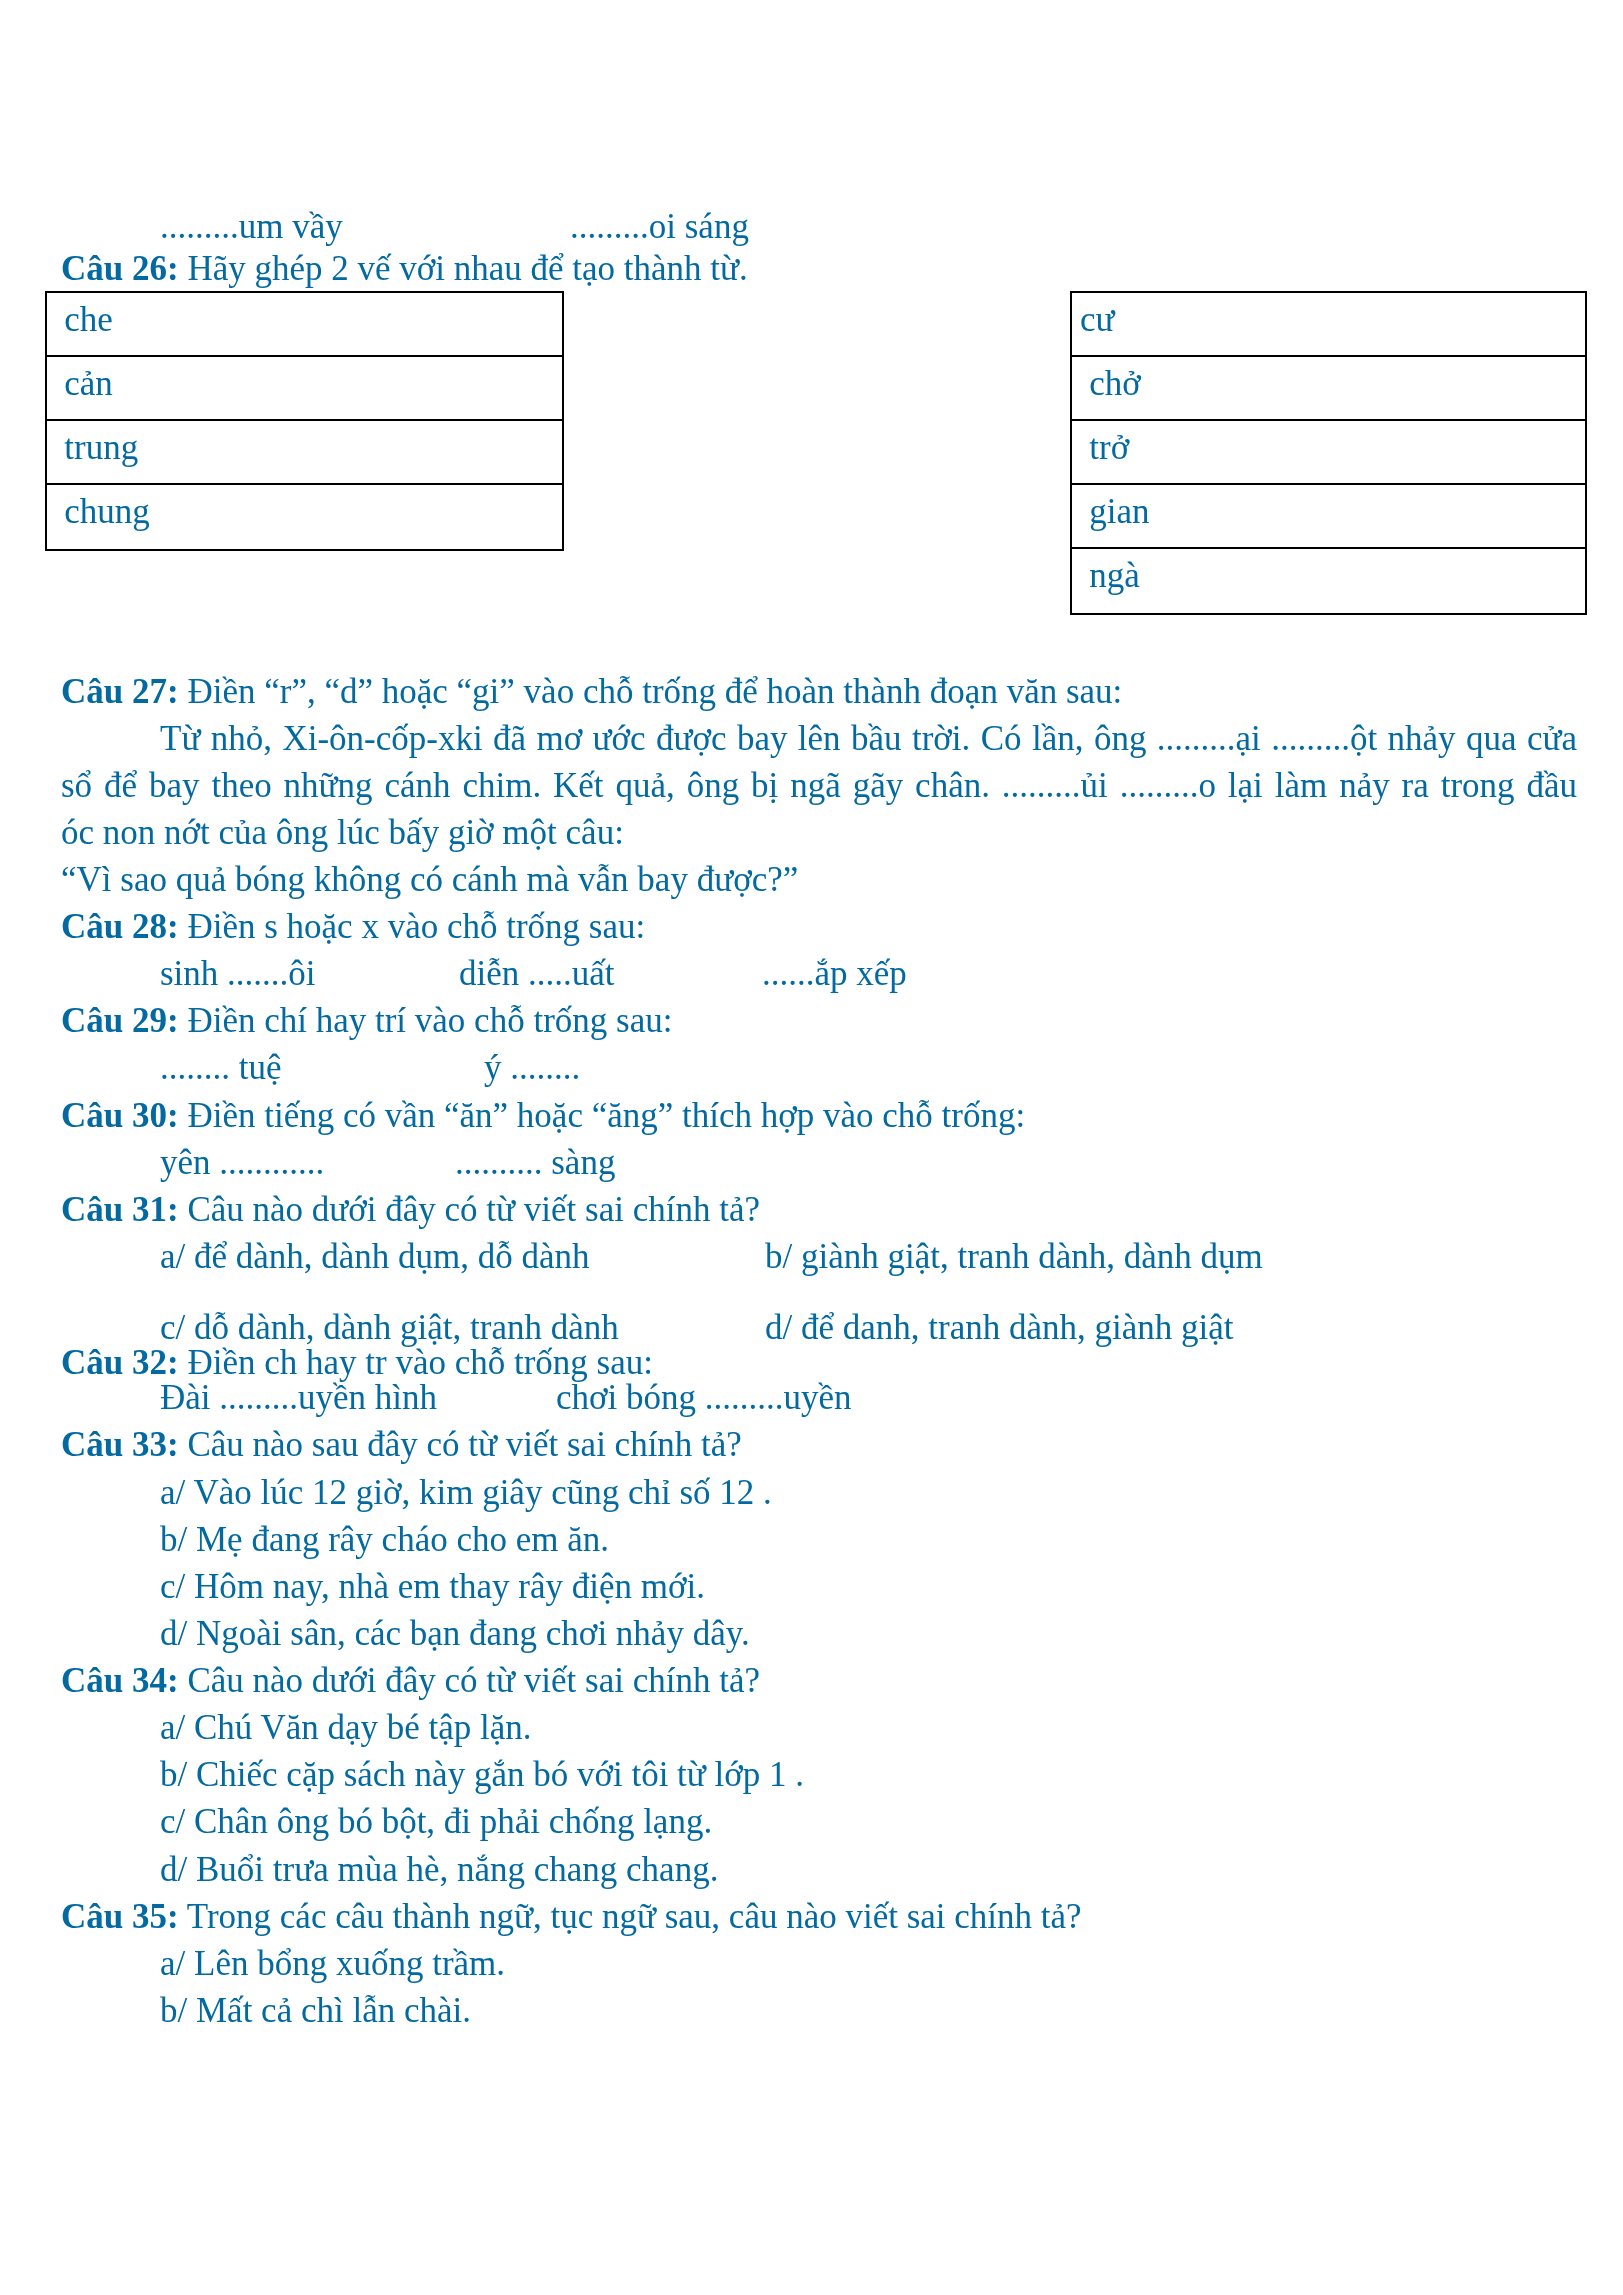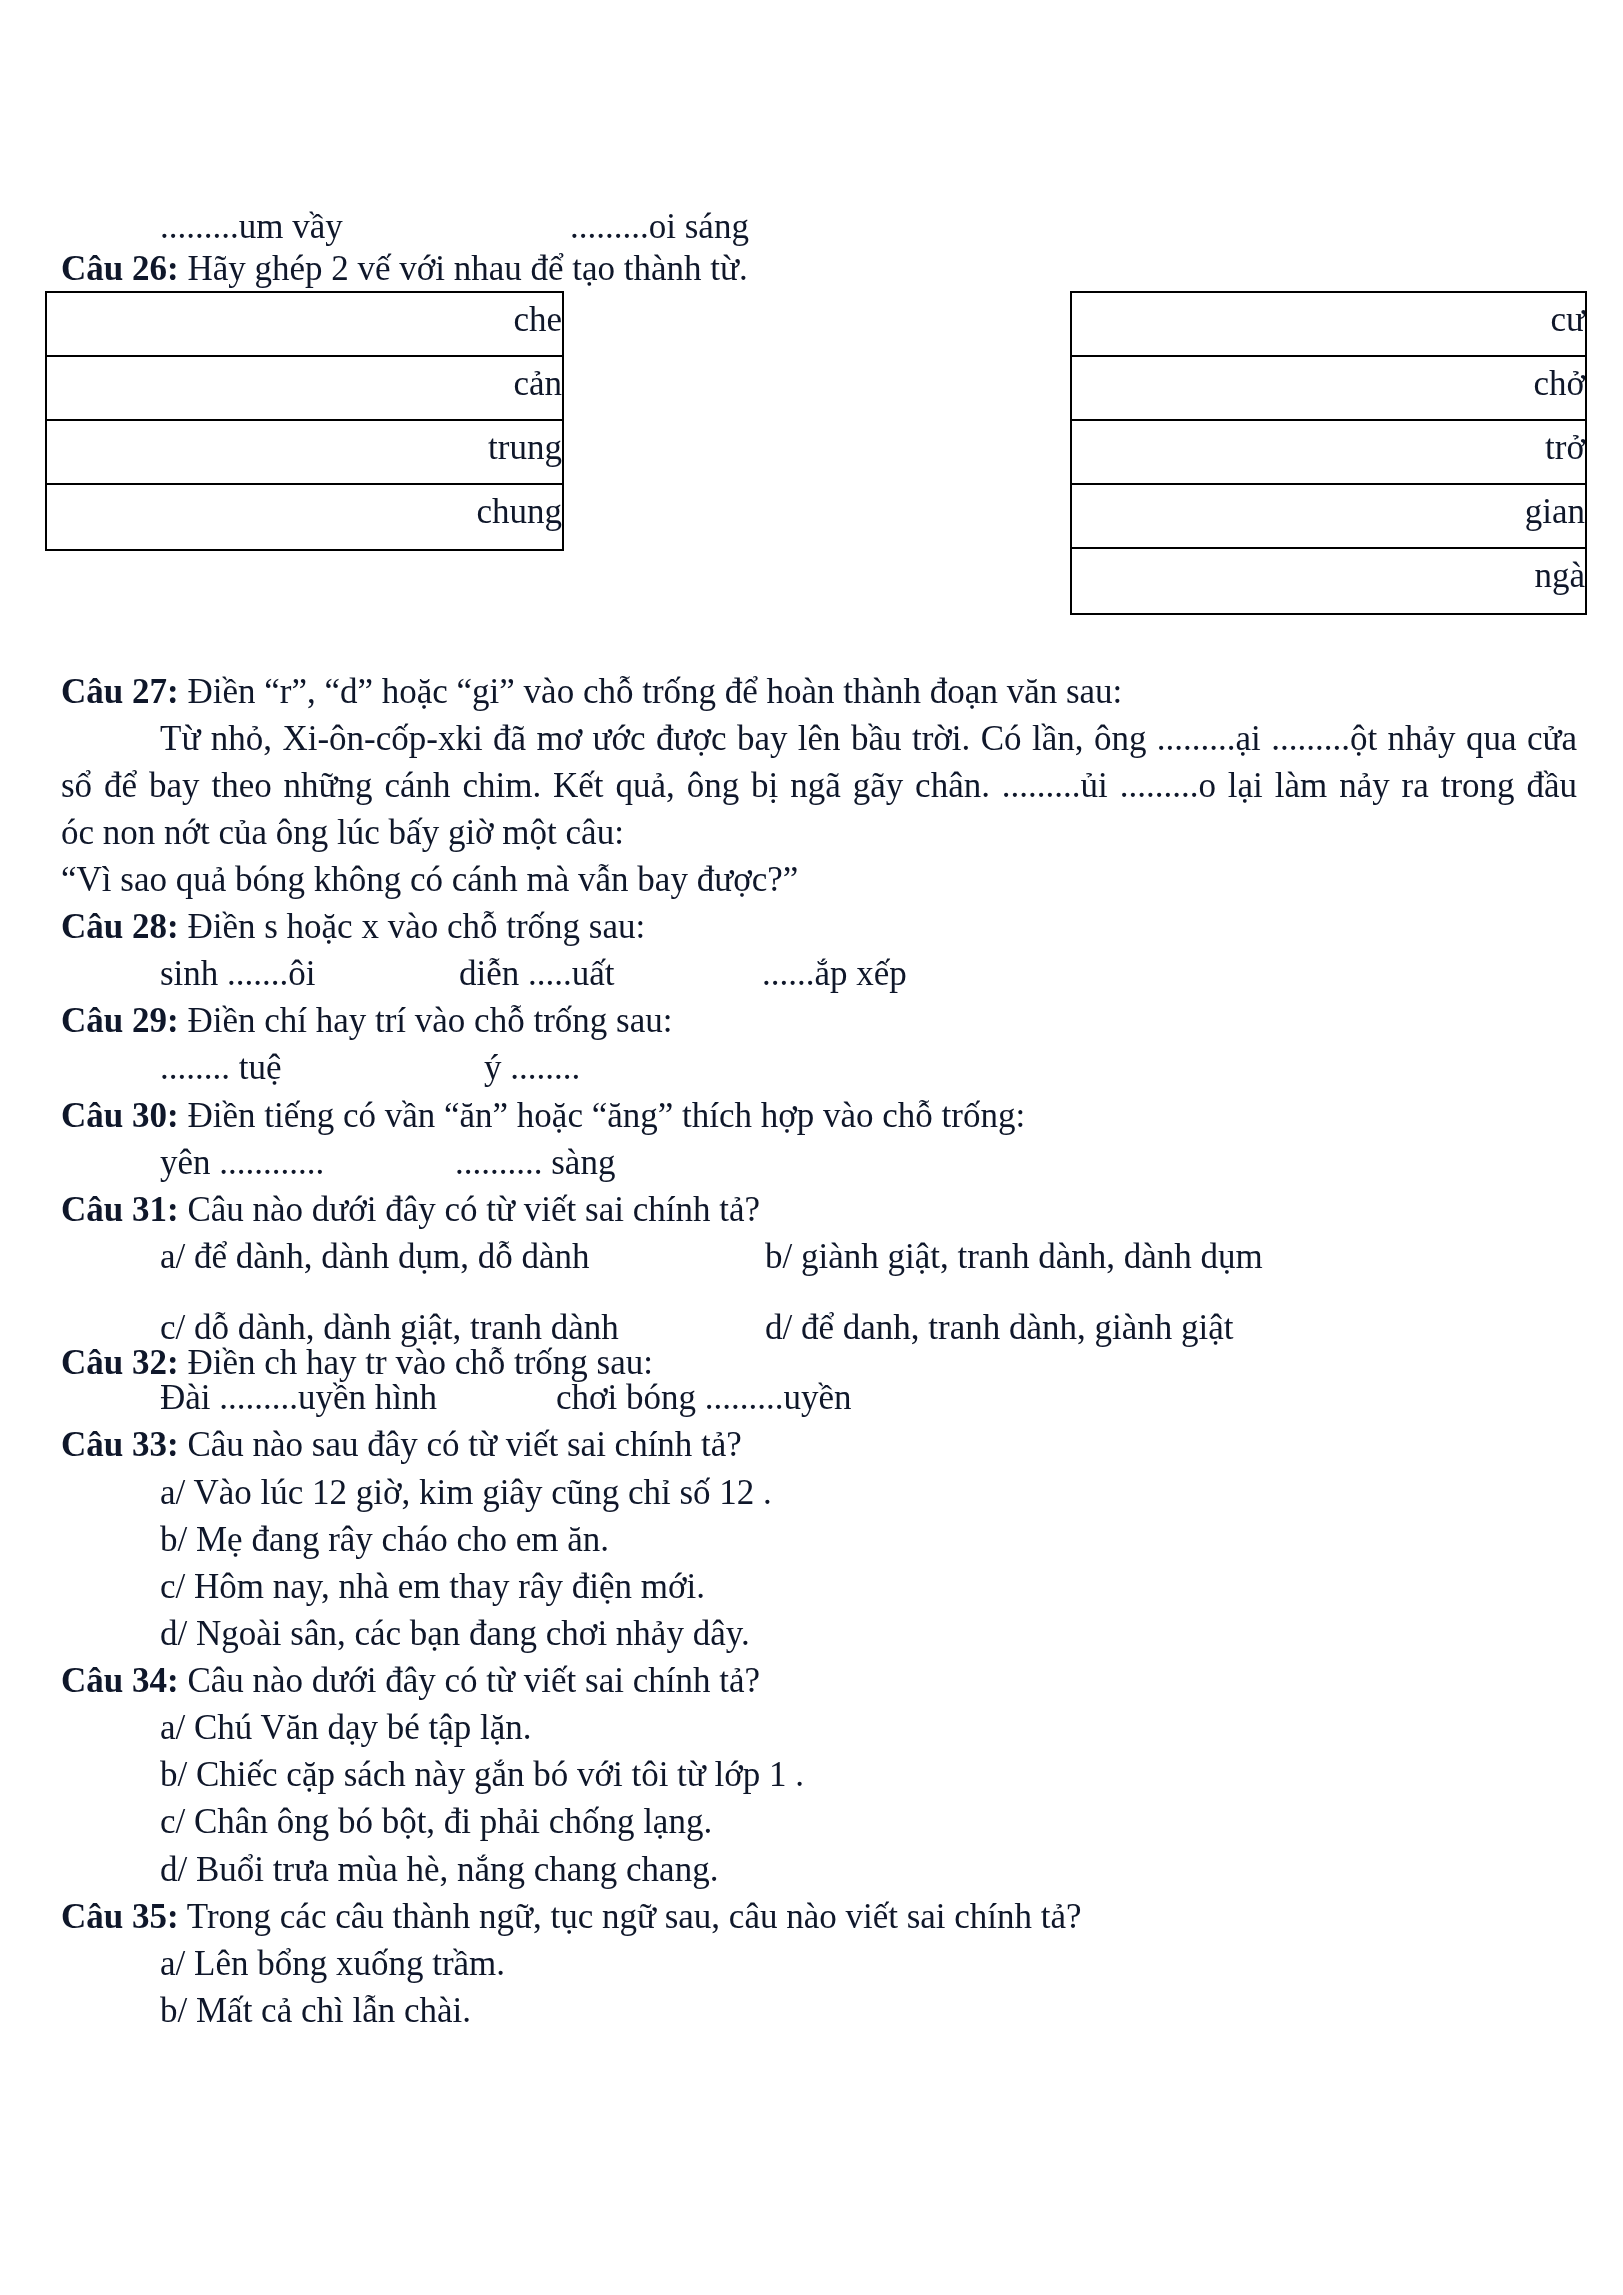--- a/index.html
+++ b/index.html
@@ -15,27 +15,27 @@
   }
   .line{position:absolute;left:0;width:100%;height:47px;white-space:pre;}
   .line.justified{
     white-space:normal;
     text-align:justify;
     text-align-last:justify;
   }
   .part{position:absolute;top:0;white-space:pre;}
   .qlabel{font-weight:bold;}
   .mtable{position:absolute;box-sizing:border-box;border:2.4px solid #000;background:#fff;}
-  .mrow{box-sizing:border-box;border-bottom:2.4px solid #000;padding:3.1px 0 0 17.3px;overflow:hidden;text-align:right;}
+  .mrow{box-sizing:border-box;border-bottom:2.4px solid #000;padding:3.1px 0 0 17.3px;overflow:hidden;}
   .mrow:last-child{border-bottom:none;}
 </style>
 </head>
 <body>
 
-<div id="page" style="width: 1623px; height: 2295px; background: rgb(255, 255, 255); color: #0f172a; font-size: 35px; line-height: 47px;">
+<div id="page" style="width: 1623px; height: 2295px; background: rgb(255, 255, 255); color: #0369a1; font-size: 35px; line-height: 47px;">
   <div id="lines">
       <div class="line" style="top: 203px;"><span class="part" style="left: 160px;">.........um vầy</span><span class="part" style="left: 570px;">.........oi sáng</span></div>
       <div class="line" style="top: 245px;"><span class="part" style="left: 61px;"><b class="qlabel">Câu 26:</b> Hãy ghép 2 vế với nhau để tạo thành từ.</span></div>
       <div class="line" style="top: 668px;"><span class="part" style="left: 61px;"><b class="qlabel">Câu 27:</b> Điền “r”, “d” hoặc “gi” vào chỗ trống để hoàn thành đoạn văn sau:</span></div>
       <div class="line justified" style="top: 715px; left: 61px; width: 1516px; text-indent: 99px;">Từ nhỏ, Xi-ôn-cốp-xki đã mơ ước được bay lên bầu trời. Có lần, ông .........ại .........ột nhảy qua cửa</div>
       <div class="line justified" style="top: 762px; left: 61px; width: 1516px; text-indent: 0px;">sổ để bay theo những cánh chim. Kết quả, ông bị ngã gãy chân. .........ủi .........o lại làm nảy ra trong đầu</div>
       <div class="line" style="top: 809px;"><span class="part" style="left: 61px;">óc non nớt của ông lúc bấy giờ một câu:</span></div>
       <div class="line" style="top: 856px;"><span class="part" style="left: 61px;">“Vì sao quả bóng không có cánh mà vẫn bay được?”</span></div>
       <div class="line" style="top: 903px;"><span class="part" style="left: 61px;"><b class="qlabel">Câu 28:</b> Điền s hoặc x vào chỗ trống sau:</span></div>
       <div class="line" style="top: 950px;"><span class="part" style="left: 160px; text-align: right;">sinh .......ôi</span><span class="part" style="left: 459px;">diễn .....uất</span><span class="part" style="left: 762px;">......ắp xếp</span></div>

